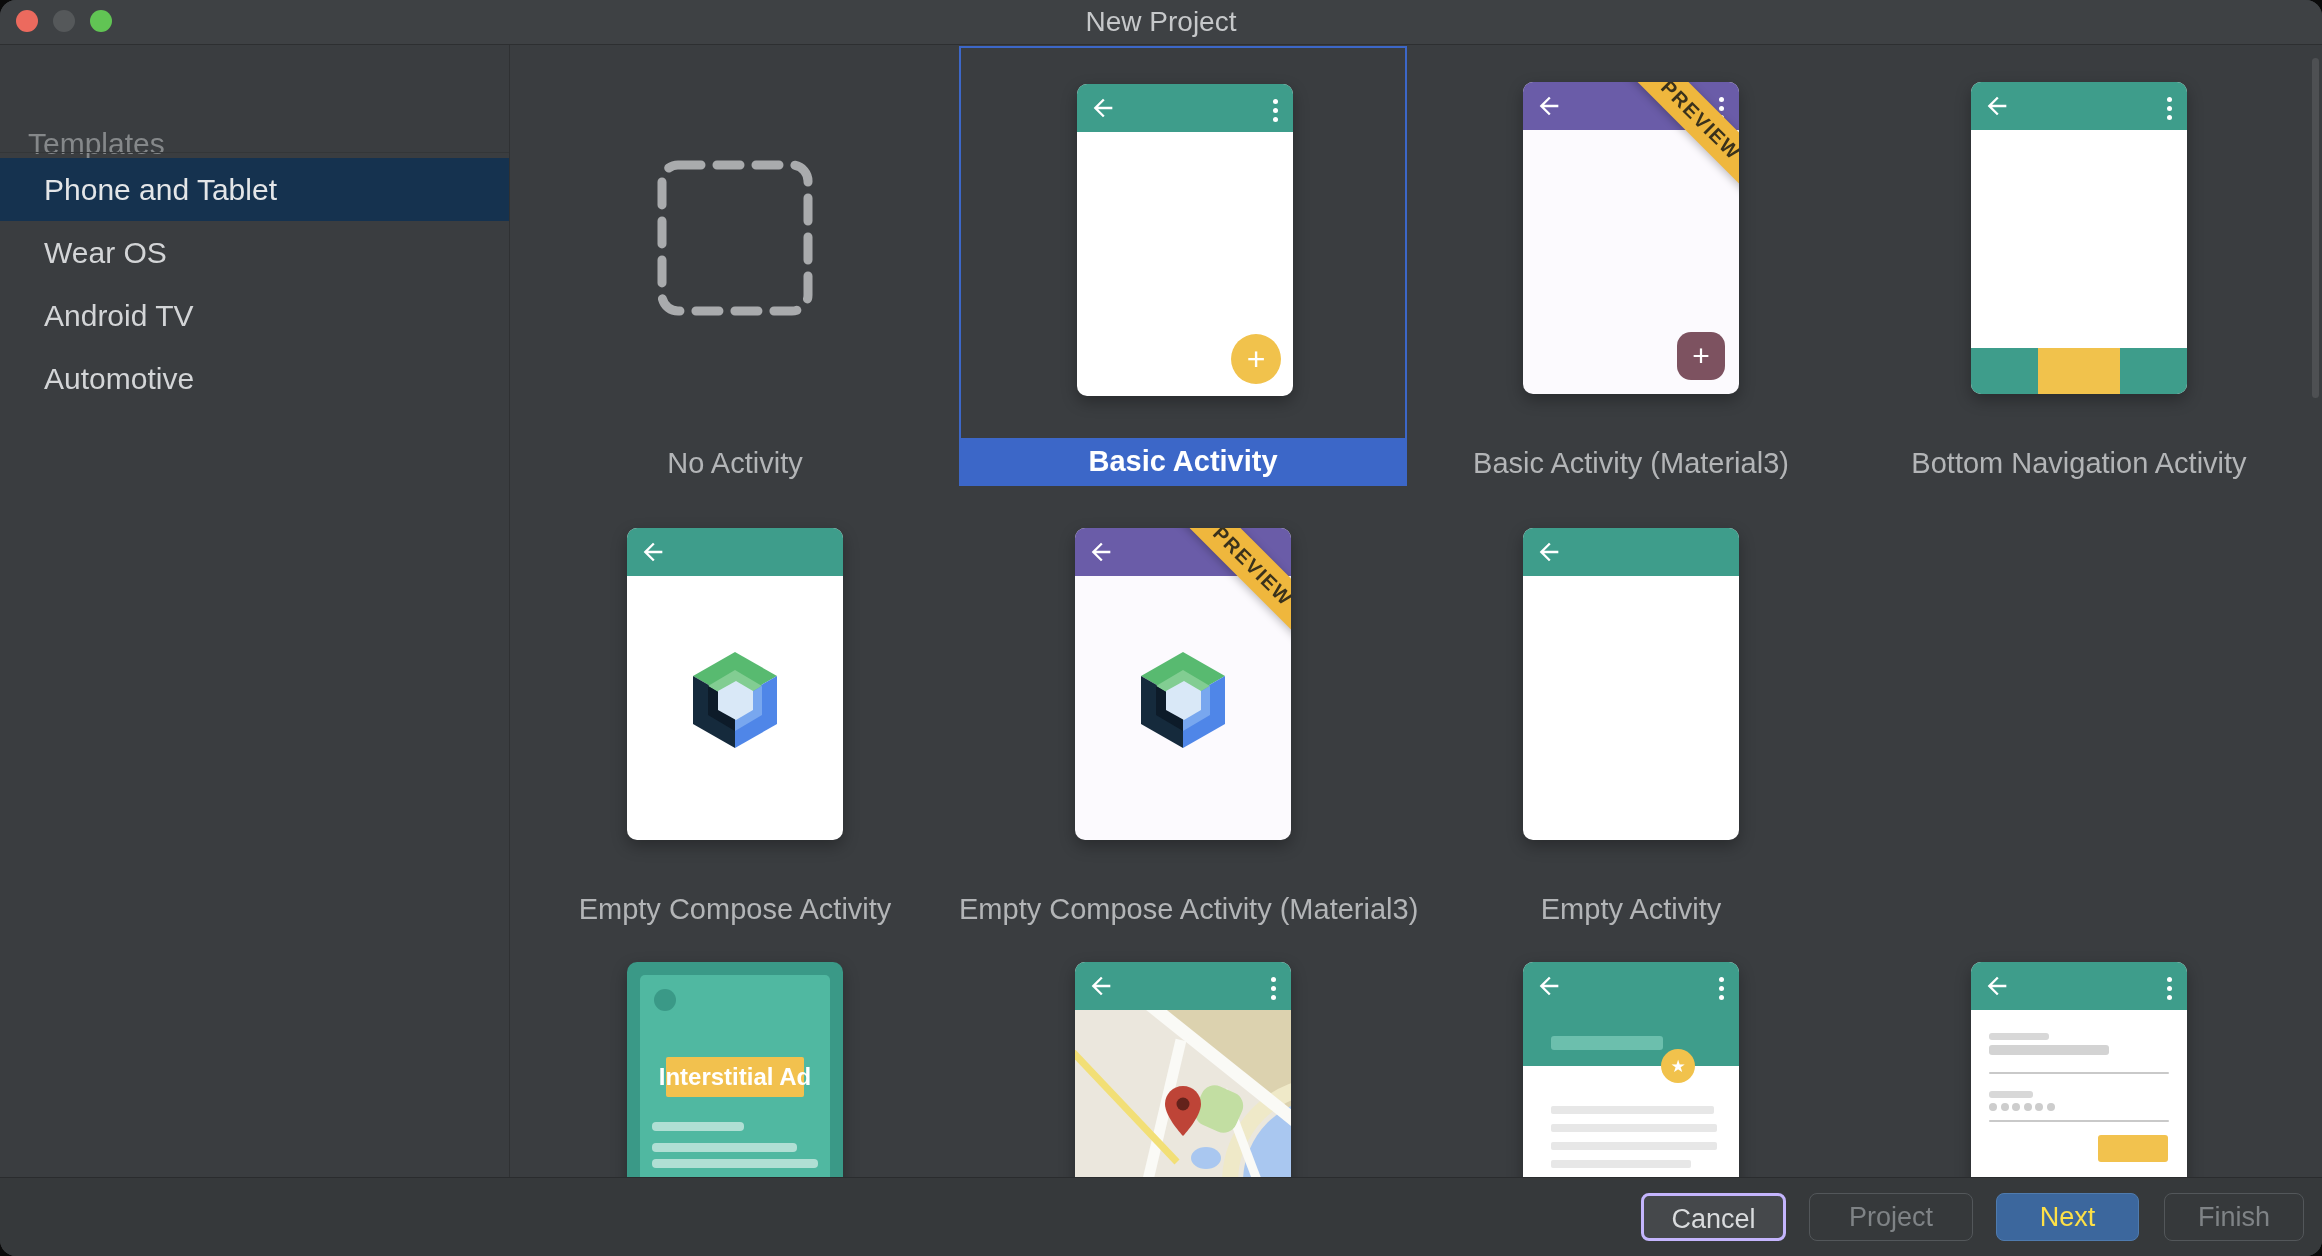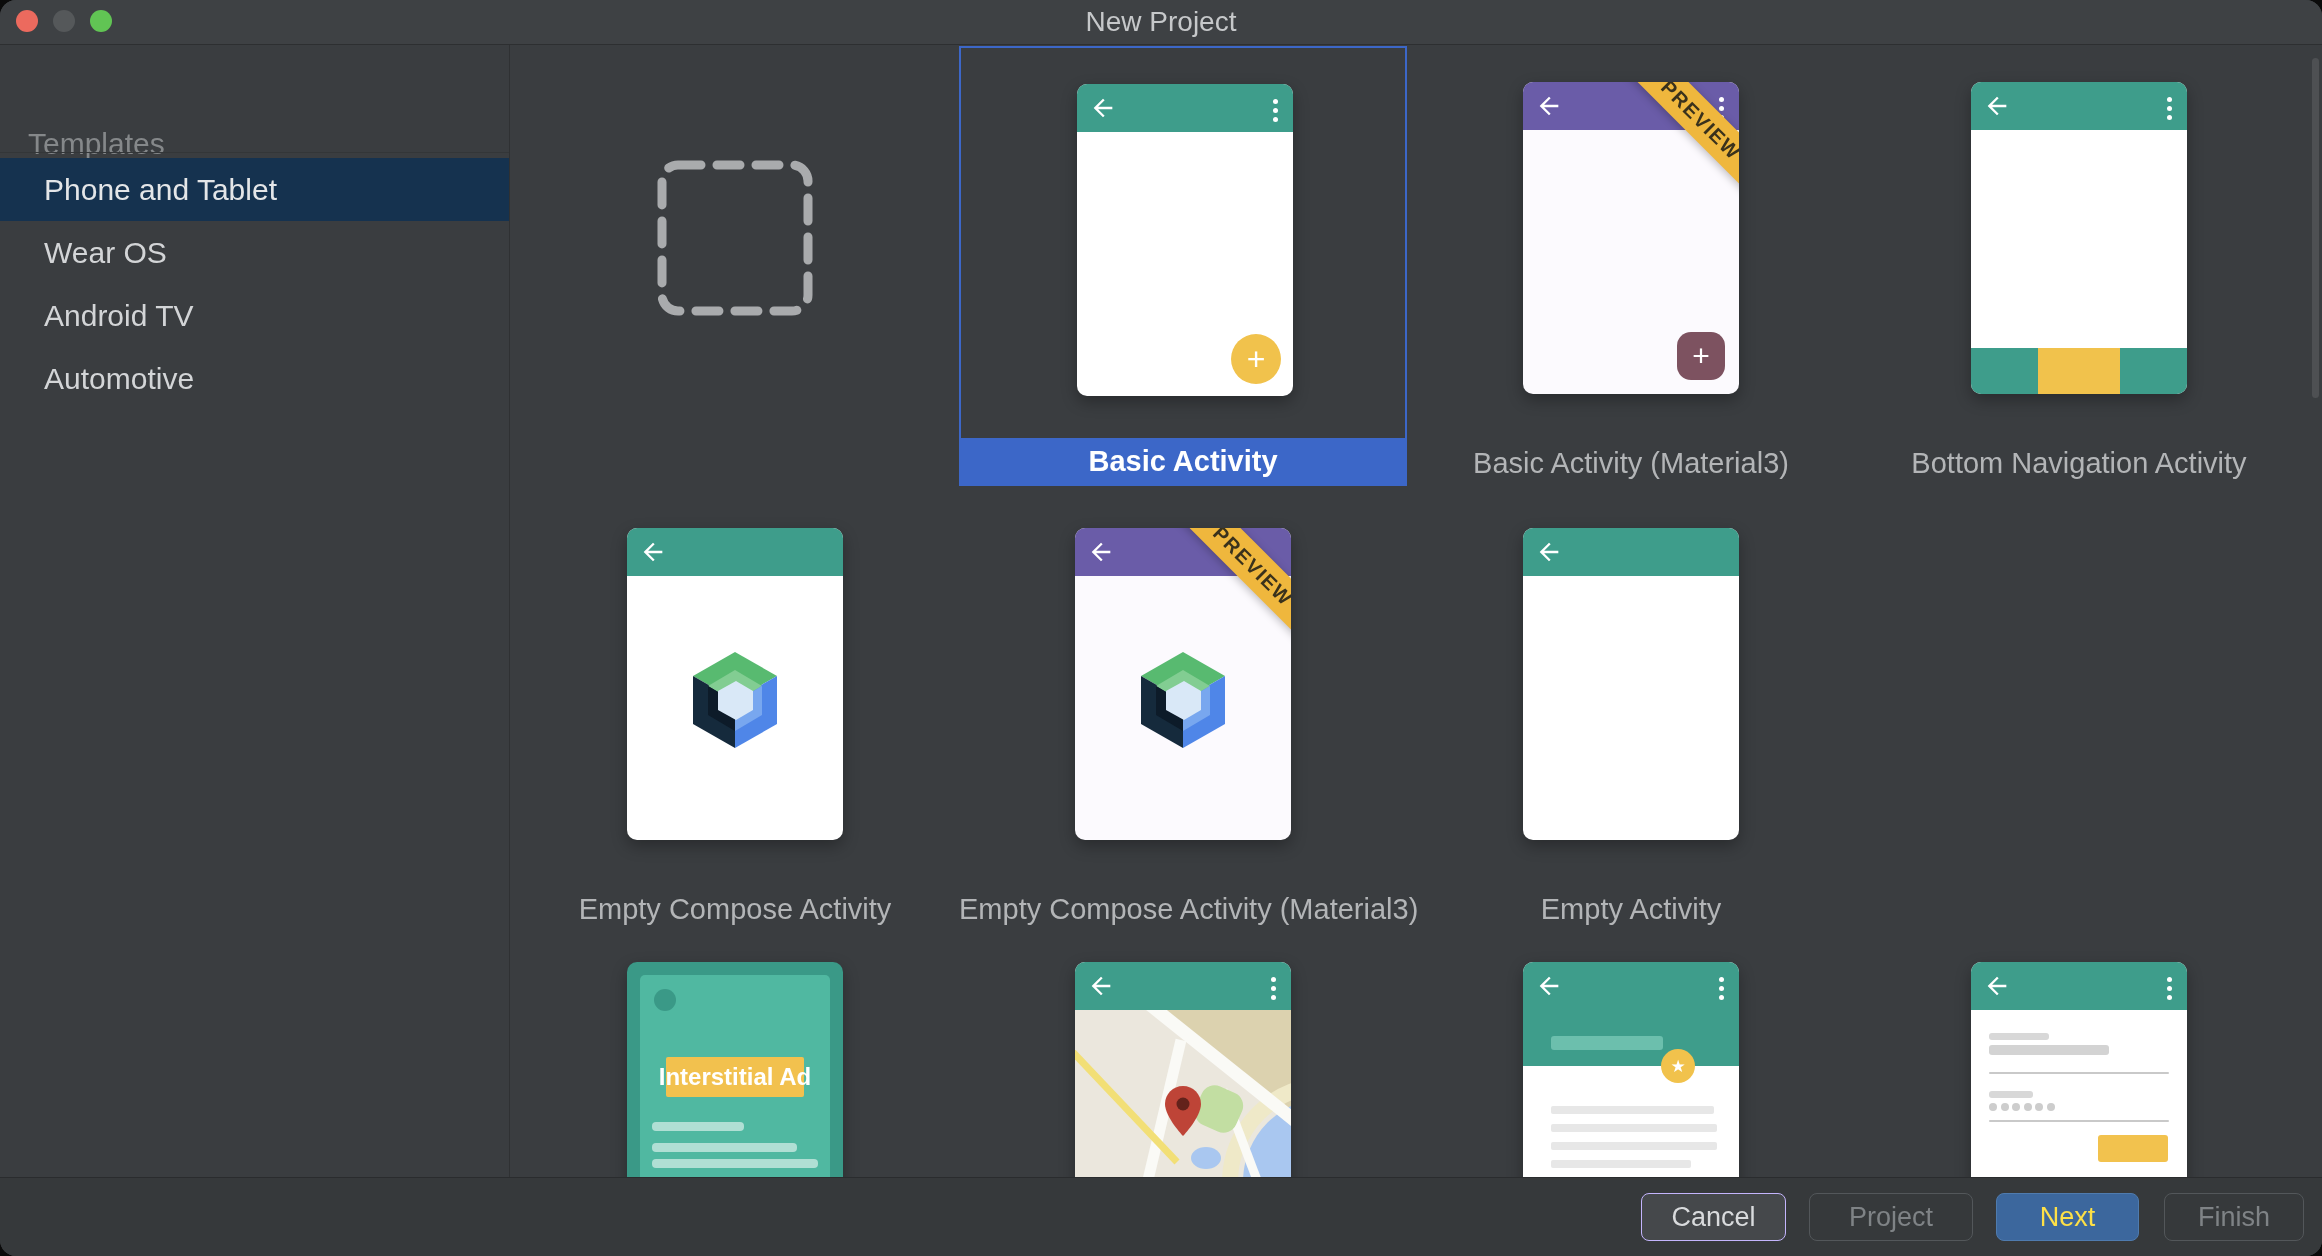--- a/index.html
+++ b/index.html
@@ -64,21 +64,21 @@
     color:#fff;font-size:24px;font-weight:700;display:flex;align-items:center;justify-content:center;white-space:nowrap;}
   .ads-line{position:absolute;height:9px;border-radius:4px;background:rgba(255,255,255,.55);}
   
   .l-el{position:absolute;border-radius:3px;}
   .l-dots{position:absolute;display:flex;gap:3.5px;}
   .l-dots i{width:8px;height:8px;border-radius:50%;background:#CDCDCD;}
   
   .footer{position:absolute;left:0;top:1177px;width:100%;height:79px;background:#36393B;border-top:1px solid #2A2C2E;box-sizing:border-box;}
   .btn{position:absolute;top:15px;height:48px;border-radius:8px;font-size:27px;text-align:center;line-height:46px;
     box-sizing:border-box;cursor:default;}
-  .btn.cancel{left:1641px;width:145px;background:#45484B;border:1px solid #c4b5fd;color:#D9DBDD;}
+  .btn.cancel{left:1641px;width:145px;background:#45484B;border:3px solid #c4b5fd;color:#D9DBDD;}
   .btn.dis{background:transparent;border:1px solid #53575A;color:#7F8386;}
   .btn.previous{left:1809px;width:164px;}
   .btn.next{left:1996px;width:143px;background:#3C679D;border:1px solid #4F7BAE;color:#fde047;}
   .btn.finish{left:2164px;width:140px;}
   .scrollthumb{position:absolute;right:3px;top:58px;width:7px;height:340px;border-radius:4px;background:rgba(255,255,255,.10);}
   .svgdefs{position:absolute;width:0;height:0;}
 </style>
 </head>
 <body>
 
@@ -120,20 +120,21 @@
       <div class="sb-item">Automotive</div>
     </div>
   </div>
 
   <div class="main">
 
     <div class="cell" style="left:0;top:1px">
       <svg class="dashedbox" width="160" height="160" viewBox="0 0 160 160">
         <rect x="7" y="7" width="146" height="146" rx="16" fill="none" stroke="#A9ABAD" stroke-width="9" stroke-dasharray="23 16" stroke-linecap="round"></rect>
       </svg>
+      <div class="cell-label">No Activity</div>
     </div>
 
     <div class="cell selected" style="left:448px;top:1px">
       <div class="phone">
         <div class="appbar teal">
           <svg class="arrow" viewBox="0 0 24 24">
               <use href="#arrowback"></use>
             </svg>
           <div class="kebab">
               <i></i>

